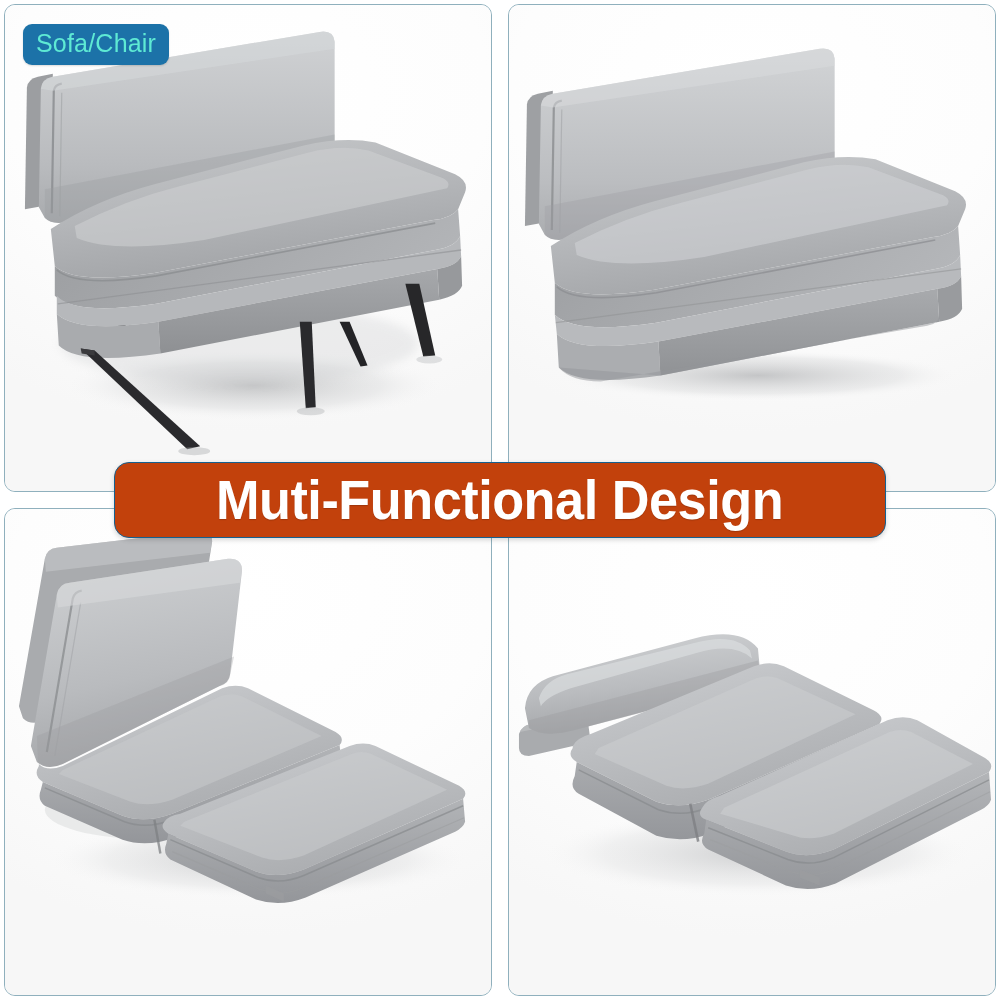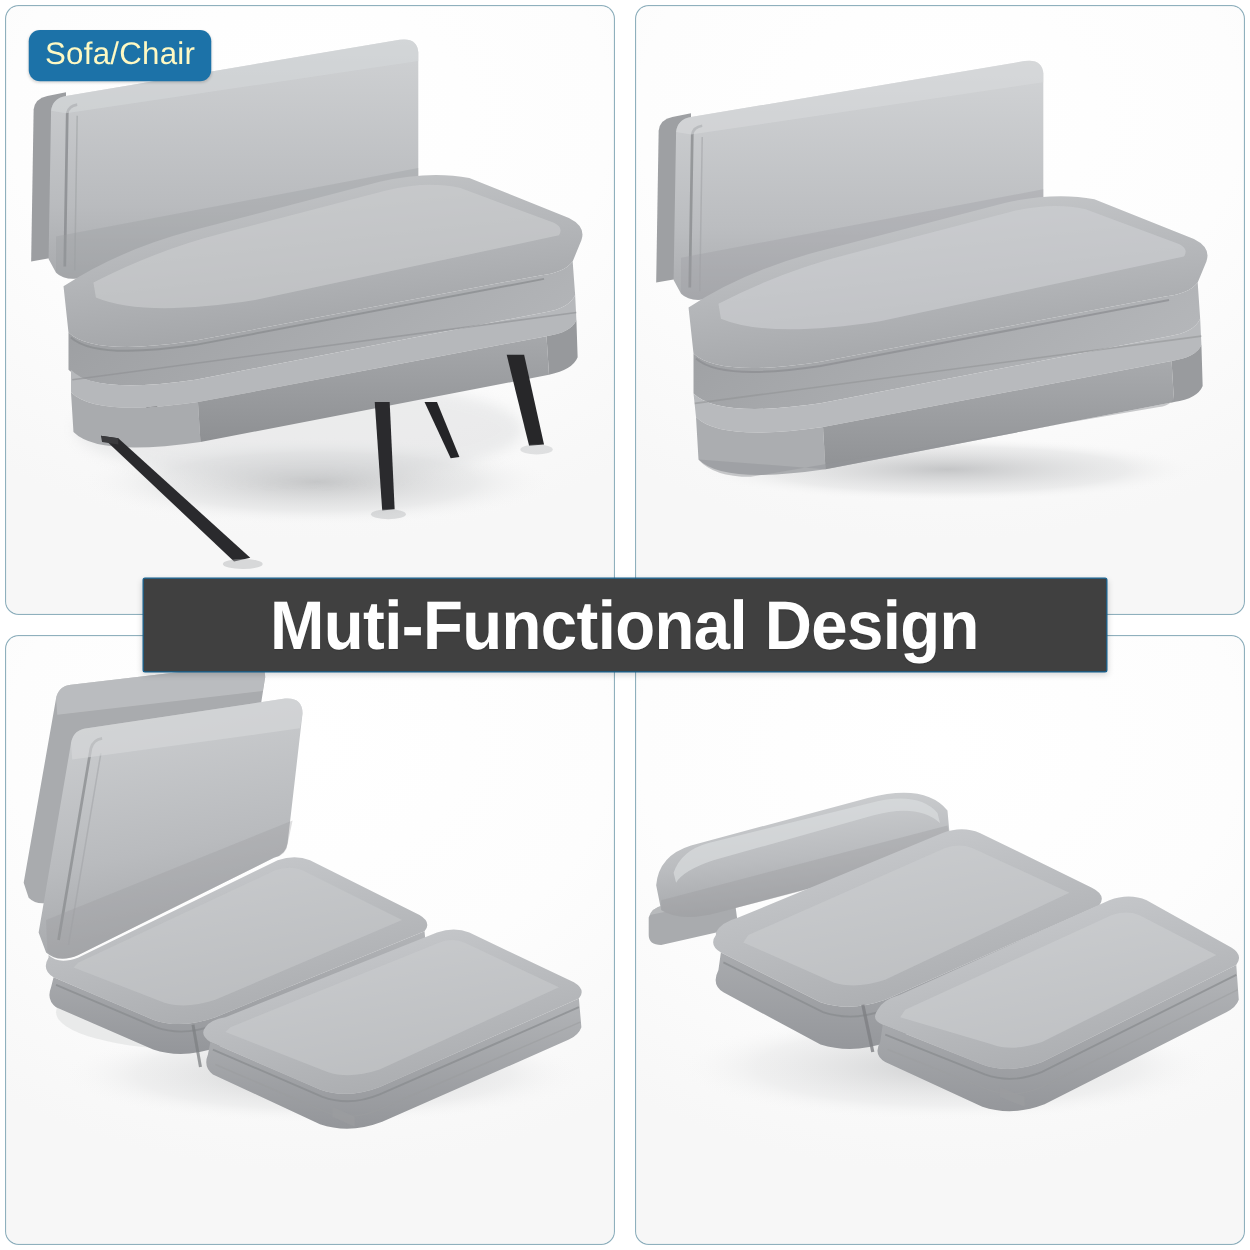--- a/index.html
+++ b/index.html
@@ -36,42 +36,42 @@
     position: absolute;
     inset: 0;
     background:
       radial-gradient(ellipse 90% 70% at 50% 18%, #ffffff 0%, #fdfdfd 55%, #f7f7f7 100%);
   }
 
   
   .badge {
     position: absolute;
     background: #1c72a8;
-    color: #fef9c3;
+    color: #5eead4;
     border-radius: 9px;
     font-size: 25px;
     line-height: 1;
     padding: 7px 13px 9px 13px;
     letter-spacing: 0.2px;
     white-space: nowrap;
     z-index: 12;
     box-shadow: 0 1px 2px rgba(0,0,0,0.14);
   }
   #badge-tl { left: 18px;  top: 19px; }
 
   
   #banner {
     position: absolute;
     left: 114px;
     top: 462px;
     width: 772px;
     height: 76px;
-    background: #404040;
+    background: #c2410c;
     border: 1.5px solid #15608f;
-    border-radius: 2px;
+    border-radius: 15px;
     display: flex;
     align-items: center;
     justify-content: center;
     z-index: 30;
     box-shadow: 0 2px 5px rgba(0,0,0,0.16);
   }
   #banner-text {
     color: #ffffff;
     font-size: 55px;
     font-weight: bold;

